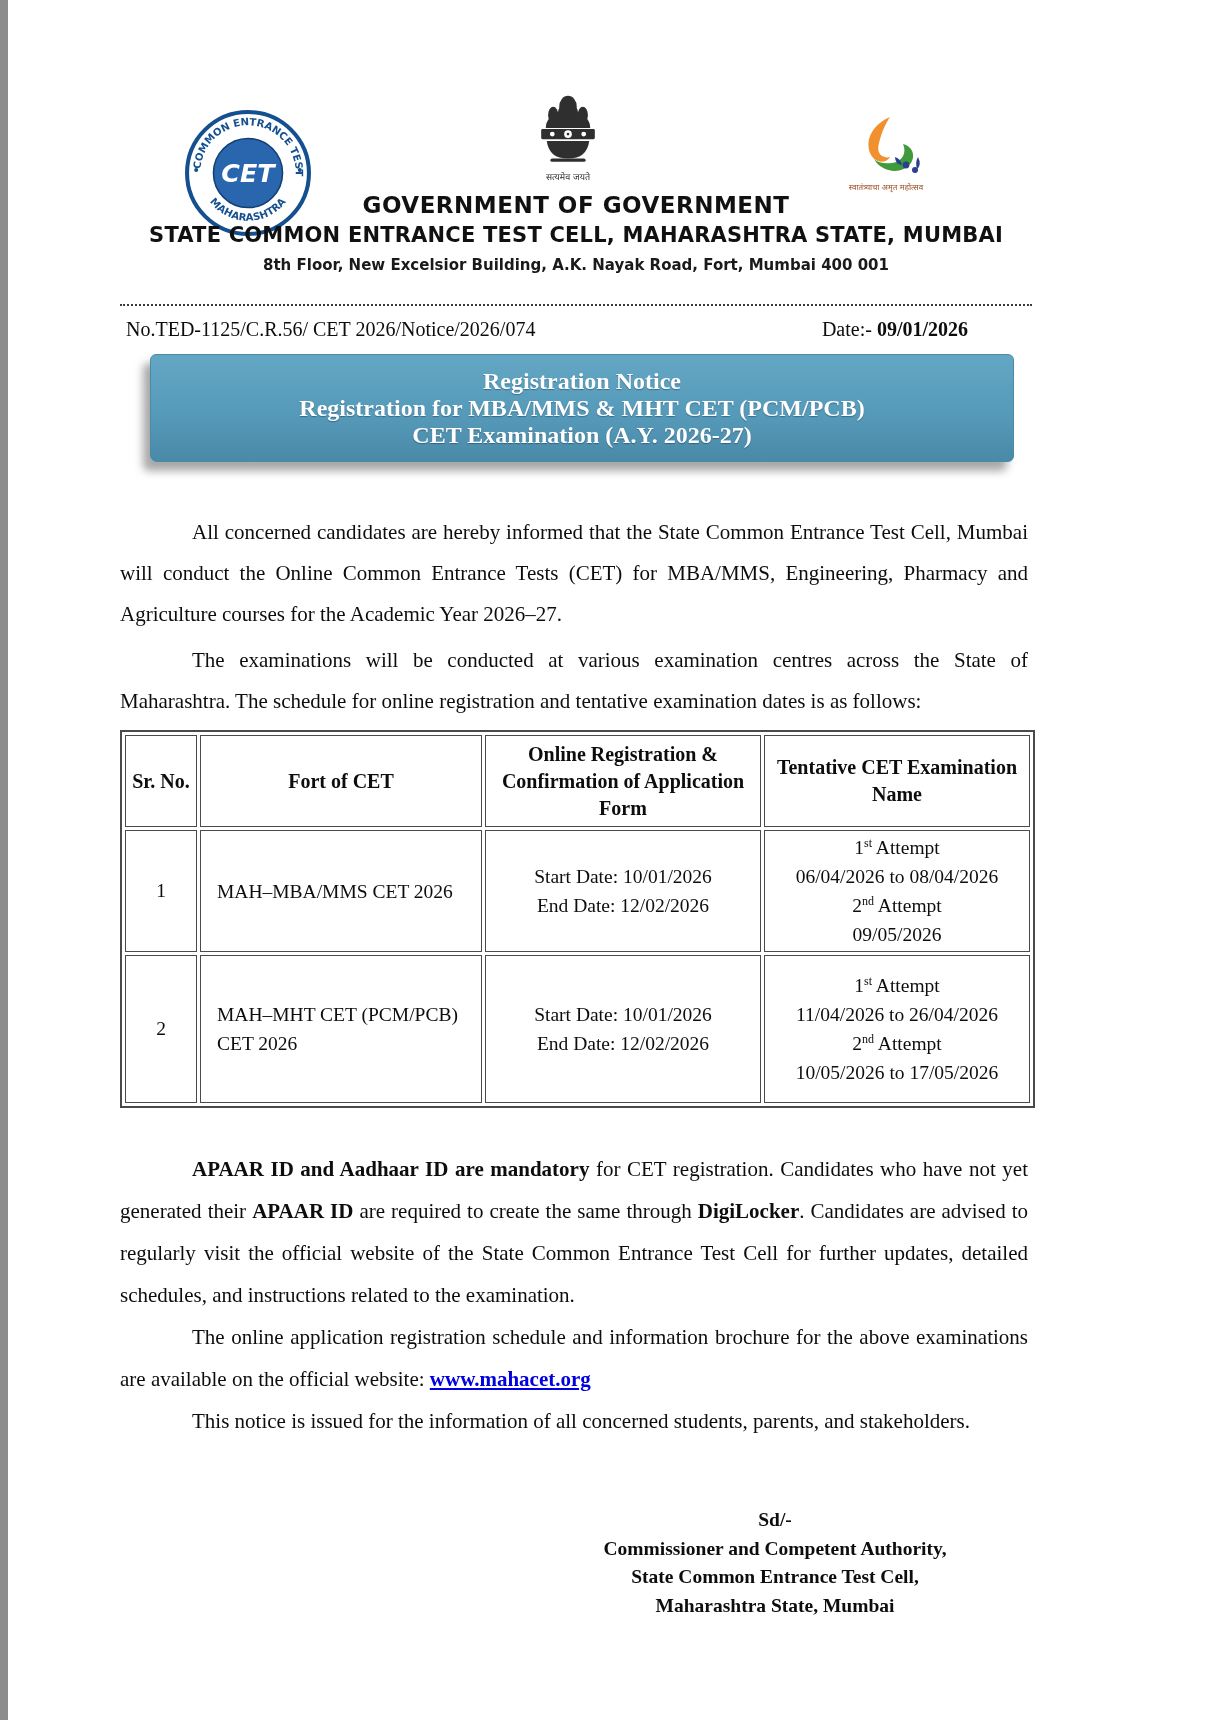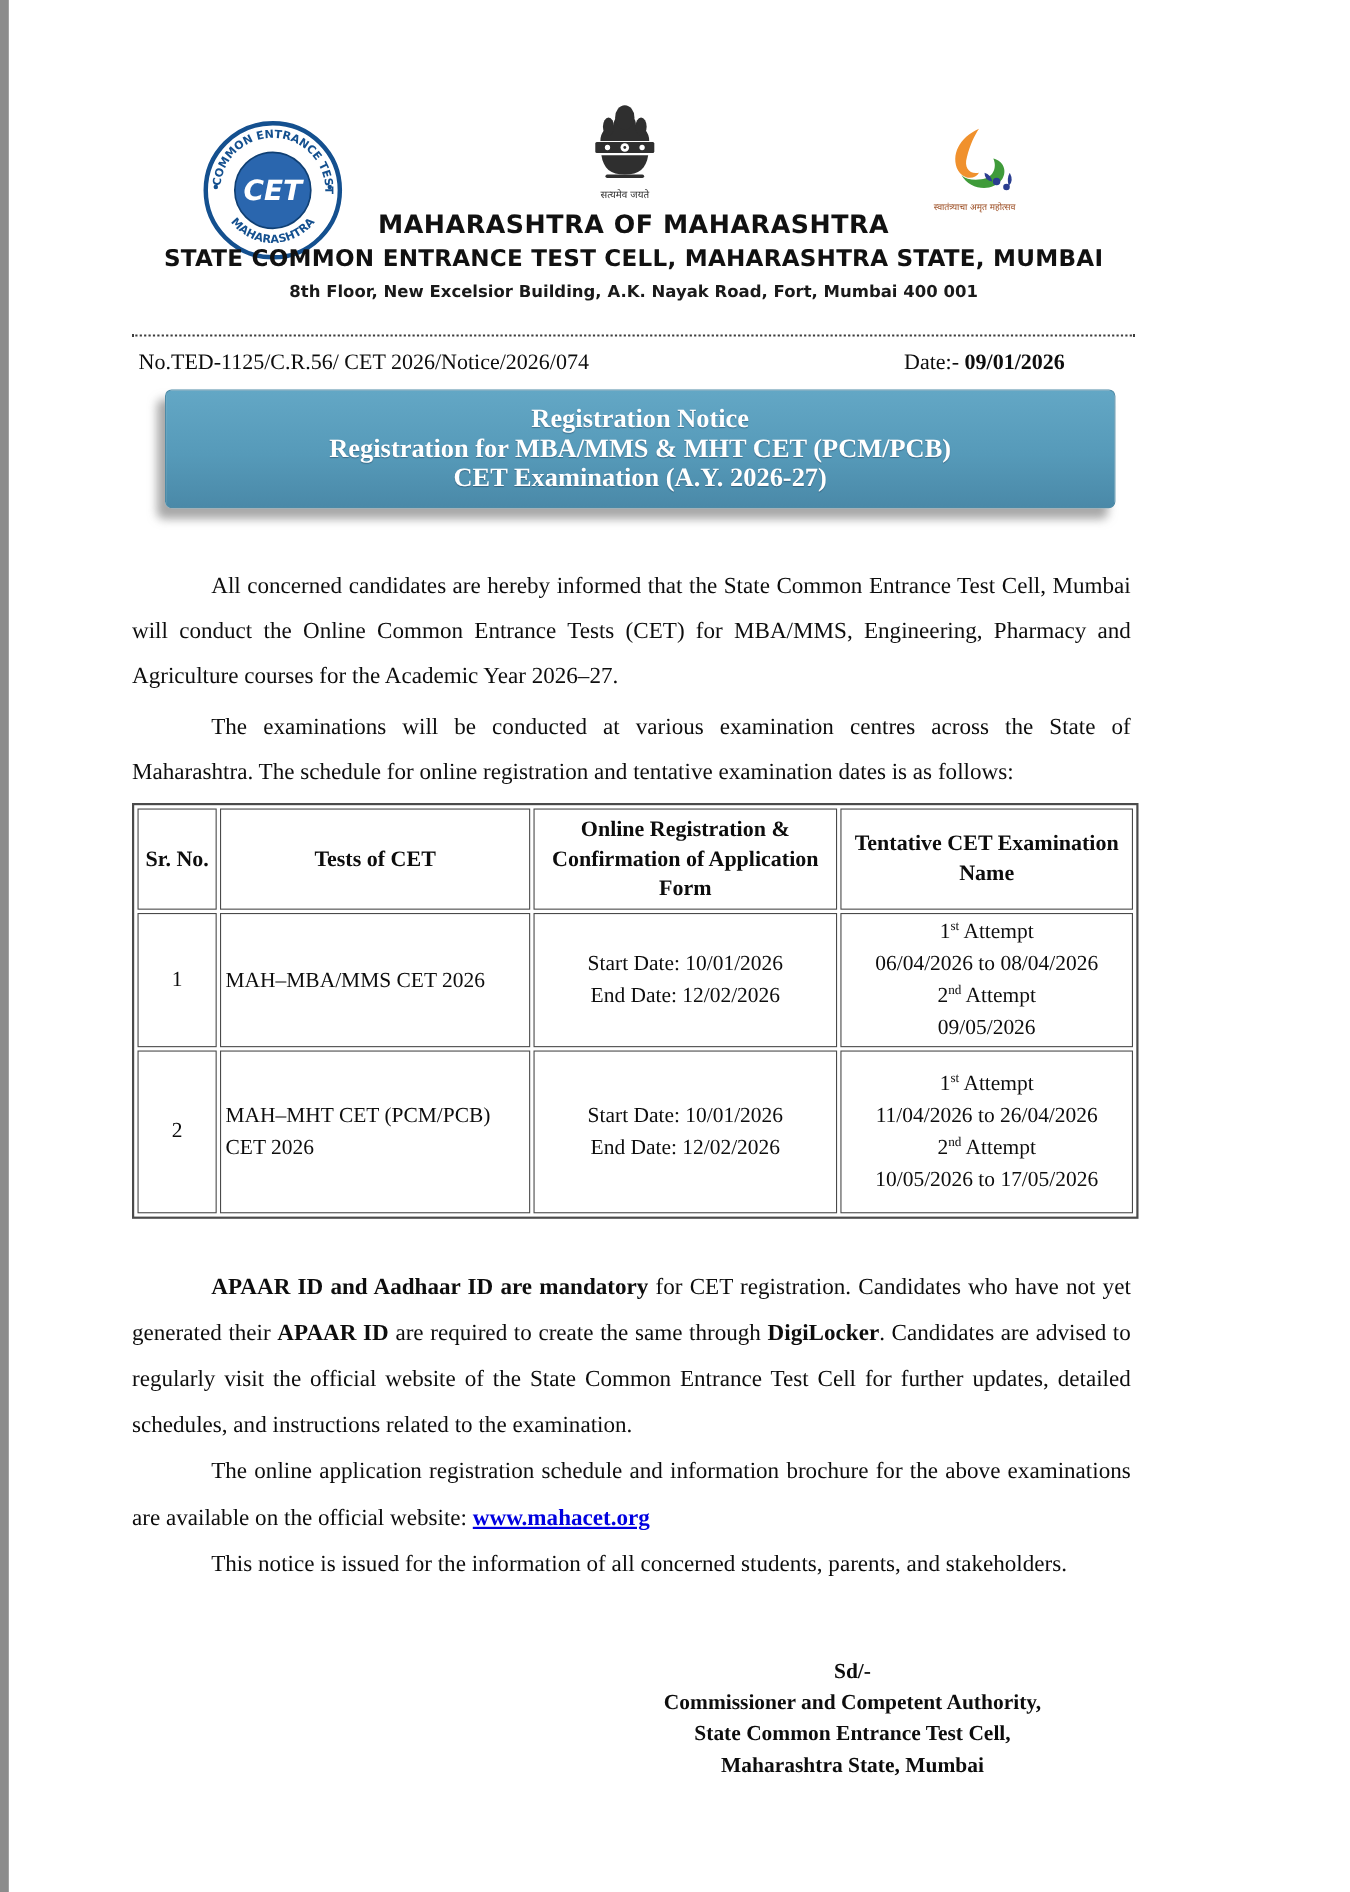--- a/index.html
+++ b/index.html
@@ -48,21 +48,21 @@
   .site-link{color:var(--link_blue,#0000e0);font-weight:bold;text-decoration:underline;cursor:pointer;}
 
   
   .schedule{border-collapse:separate;border-spacing:3px;border:2px solid #4a4a4a;
             margin-top:8px;width:908px;table-layout:fixed;}
   .schedule th,.schedule td{border:1.6px solid #4a4a4a;text-align:center;vertical-align:middle;
             padding:2px 3px;font-size:19.5px;overflow:hidden;}
   .schedule th{font-weight:bold;font-size:20px;line-height:27px;height:86px;}
   .schedule col.w0{width:72px;} .schedule col.w1{width:282px;}
   .schedule col.w2{width:276px;} .schedule col.w3{width:266px;}
-  .schedule td.c1{text-align:left;padding-left:4px;margin-left:15px;}
+  .schedule td.c1{text-align:left;padding-left:16px;margin-left:15px;}
   .schedule td div{line-height:29px;}
   .schedule tbody tr:first-child td{height:112px;}
   .schedule tbody tr:last-child td{height:142px;}
   .schedule sup{font-size:12px;line-height:0;}
 
   
   .signature{margin:64px 0 0 440px;width:430px;text-align:center;
              font-weight:bold;font-size:19.5px;line-height:28.5px;}
 </style>
 </head>
@@ -120,21 +120,21 @@
           <g style="fill:var(--dots_blue,#2b3e90)">
             <path d="M57,44 q6,2 7,8 q-7,-1 -7,-8 Z"></path>
             <circle cx="68" cy="52" r="3.4"></circle>
             <circle cx="77" cy="57" r="3.0"></circle>
             <path d="M80,44 q4,8 -1,12 q-2,-7 1,-12 Z"></path>
           </g>
         </svg>
         <div class="azadi-cap">स्वातंत्र्याचा अमृत महोत्सव</div>
       </div>
 
-      <div class="govt-title sans">MAHARASHTRA OF MAHARASHTRA</div>
+      <div class="govt-title sans">GOVERNMENT OF GOVERNMENT</div>
       <div class="org-title sans">STATE COMMON ENTRANCE TEST CELL, MAHARASHTRA STATE, MUMBAI</div>
       <div class="address sans">8th Floor, New Excelsior Building, A.K. Nayak Road, Fort, Mumbai 400 001</div>
 
 
       <div class="divider"></div>
     </div>
 
     <div class="ref-line">
       <span>No.TED-1125/C.R.56/ CET 2026/Notice/2026/074</span>
       <span><span>Date:- </span><b>09/01/2026</b></span>
@@ -152,21 +152,21 @@
     <table class="schedule">
       <colgroup>
           <col class="w0">
           <col class="w1">
           <col class="w2">
           <col class="w3">
         </colgroup>
       <thead>
         <tr>
           <th>Sr. No.</th>
-          <th>Tests of CET</th>
+          <th>Fort of CET</th>
           <th>Online Registration &amp; Confirmation of Application Form</th>
           <th>Tentative CET Examination Name</th>
         </tr>
       </thead>
       <tbody>
           <tr>
             <td class="c0">1</td>
             <td class="c1">
               <div>MAH–MBA/MMS CET 2026</div>
             </td>

